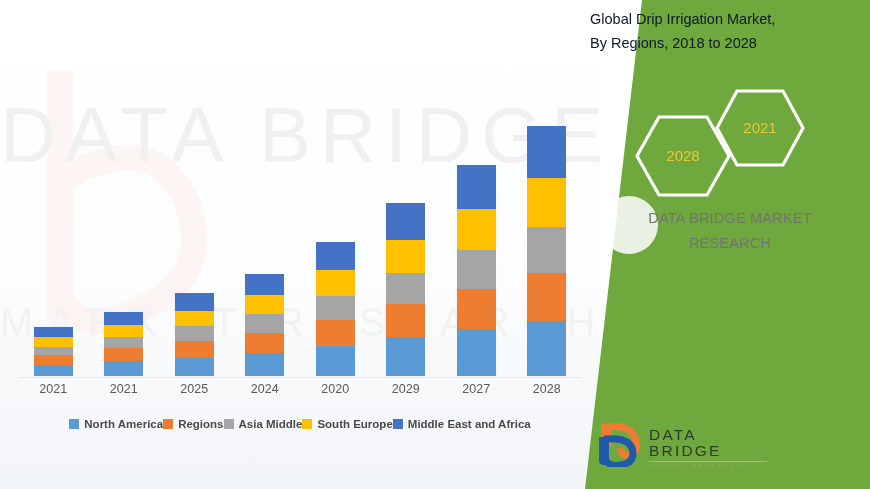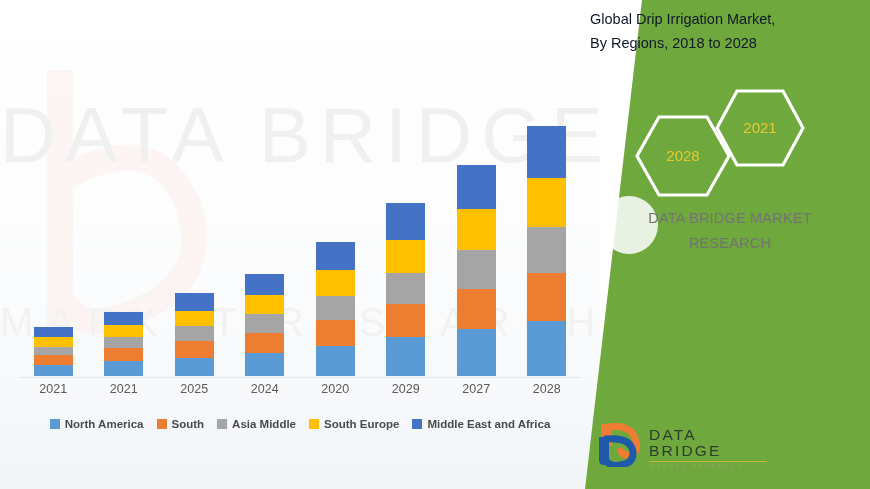--- a/index.html
+++ b/index.html
@@ -37,21 +37,21 @@
   .seg{width:100%;}
 
   .axis-labels{position:absolute;left:18px;top:382px;width:564px;
     display:flex;justify-content:space-around;}
   .axis-labels span{width:64px;text-align:center;font-size:12.5px;color:#5a5a5a;}
 
   .axis-line{position:absolute;left:18px;top:377px;width:564px;height:1px;background:#e6e8ea;}
 
   
   .legend{position:absolute;left:0;top:418px;width:600px;
-    display:flex;justify-content:center;align-items:center;gap:13px;}
+    display:flex;justify-content:center;align-items:center;}
   .lg{display:flex;align-items:center;gap:5px;}
   .lg i{width:10px;height:10px;display:block;}
   .lg span{font-size:11.5px;color:#4a4a4a;font-weight:bold;}
 
   
   .green-panel{position:absolute;right:0;top:0;width:300px;height:489px;
     background:#6FA83C;clip-path:polygon(24% 0, 100% 0, 100% 100%, 5% 100%);}
 
   .gp-title{position:absolute;right:0;top:8px;width:280px;text-align:left;
     font-size:14.5px;color:#0f172a;line-height:1.65;font-weight:400;}
@@ -182,21 +182,21 @@
         <span>2028</span>
       </div>
 
     <div class="legend" id="legend">
         <div class="lg">
           <i style="background: rgb(91, 155, 213);"></i>
           <span>North America</span>
         </div>
         <div class="lg">
           <i style="background: rgb(237, 125, 49);"></i>
-          <span>South</span>
+          <span>Regions</span>
         </div>
         <div class="lg">
           <i style="background: rgb(165, 165, 165);"></i>
           <span>Asia Middle</span>
         </div>
         <div class="lg">
           <i style="background: rgb(255, 192, 0);"></i>
           <span>South Europe</span>
         </div>
         <div class="lg">

